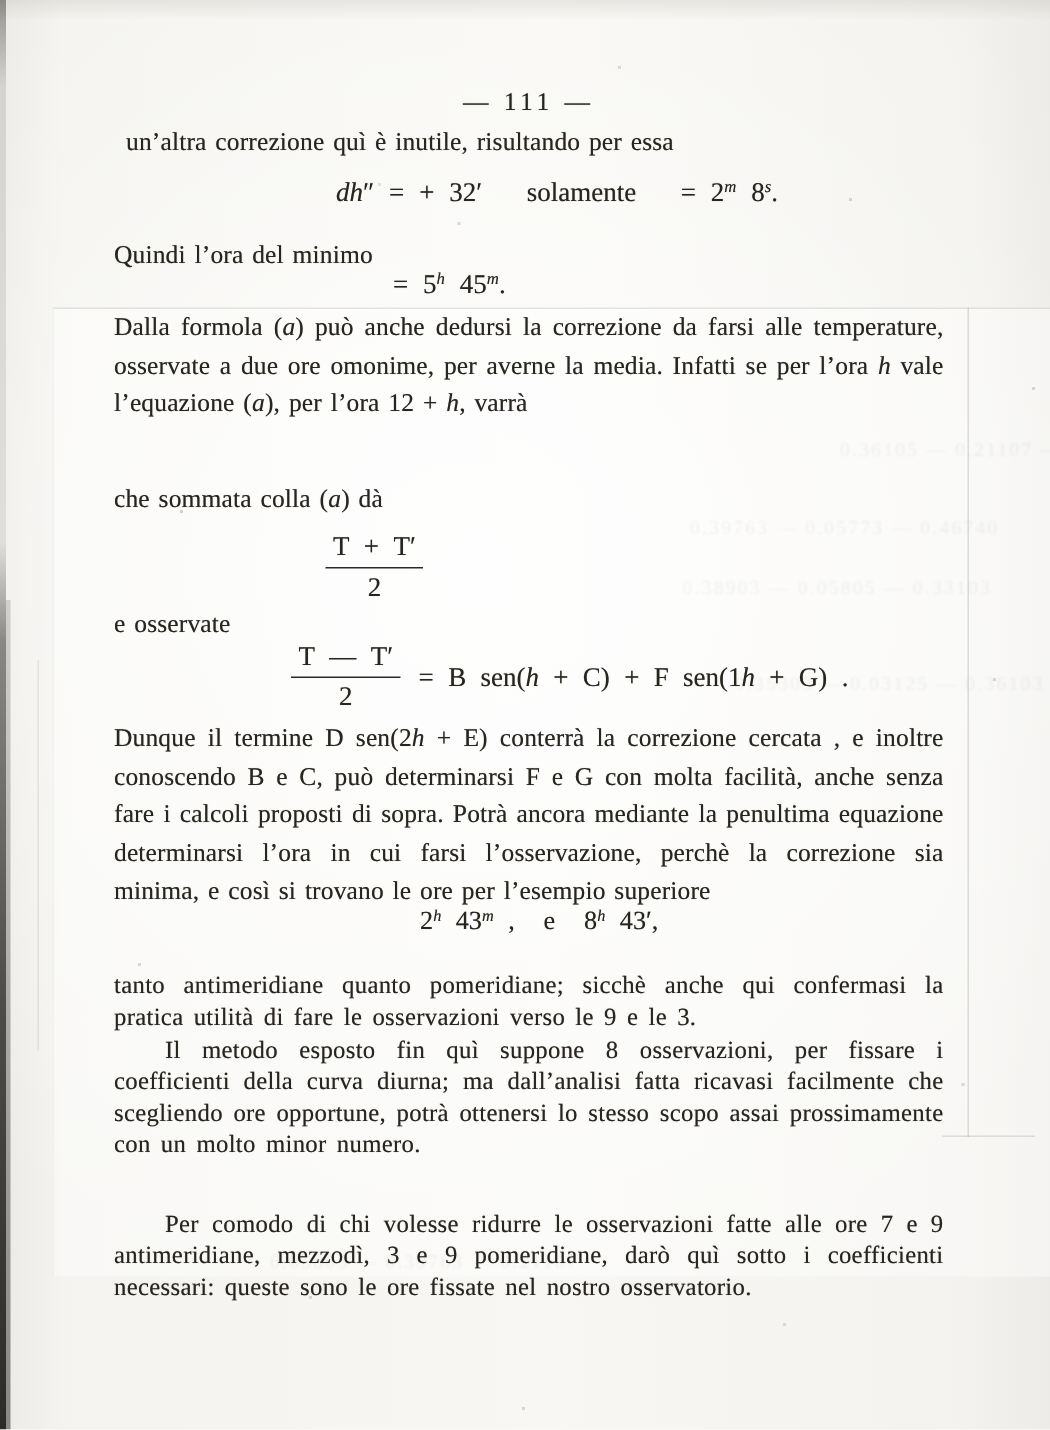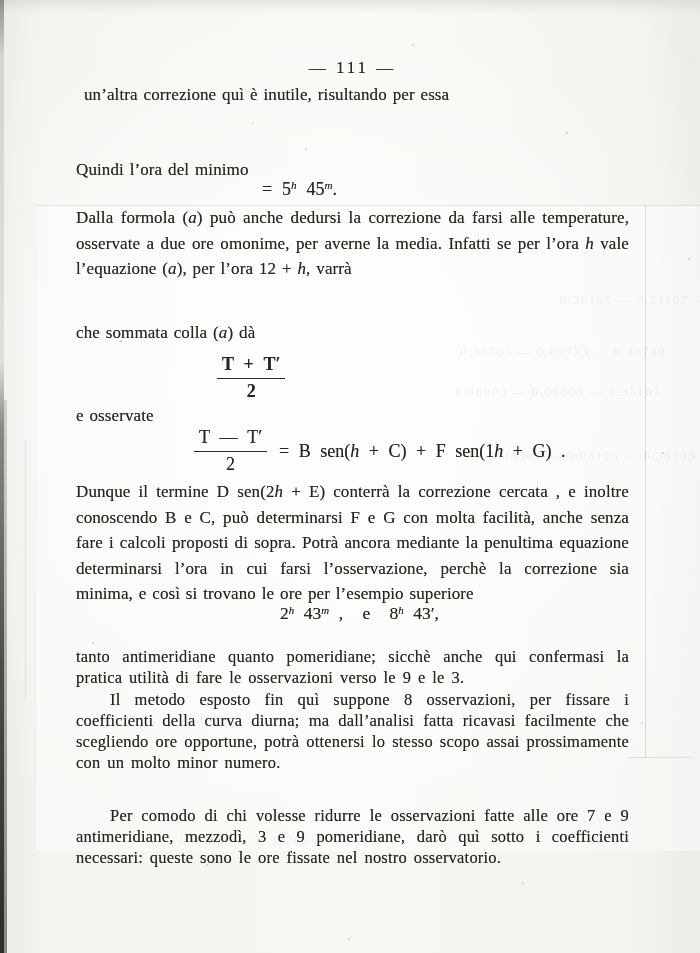--- a/index.html
+++ b/index.html
@@ -83,31 +83,32 @@
   <div class="ghost" style="left:460px; top:344px;">0.39763 — 0.05773 — 0.46740</div>
   <div class="ghost" style="left:455px; top:384px;">0.38903 — 0.05805 — 0.33103</div>
   <div class="ghost" style="left:490px; top:448px;">0.35303 — 0.03125 — 0.36103</div>
   <div class="ghost" style="left:180px; top:833px;">0.05805 — 0.39763 — 0.21107</div>
   <div class="specks"></div>
 
   <div class="pageno txt">— 111 —</div>
 
   <div class="para single fs-u txt" style="left:84px; top:82px;">un’altra correzione quì è inutile, risultando per essa</div>
 
+  <div class="formula f18 txt" style="left:224px; top:118px;"><span class="s-it">dh</span><span>″ = + 32′&nbsp;&nbsp; solamente &nbsp;&nbsp;= 2</span><span class="s-sup">m</span><span> 8</span><span class="s-sup">s</span><span>.</span></div>
 
   <div class="para single fs-u txt" style="top:157px;">Quindi l’ora del minimo</div>
 
   <div class="formula f18 txt" style="left:262px; top:179px;"><span>= 5</span><span class="s-sup">h</span><span> 45</span><span class="s-sup">m</span><span>.</span></div>
 
   <div class="para fs-u txt" style="top:205px;"><span>Dalla formola (</span><span class="s-it">a</span><span>) può anche dedursi la correzione da farsi alle temperature, osservate a due ore omonime, per averne la media. Infatti se per l’ora </span><span class="s-it">h</span><span> vale l’equazione (</span><span class="s-it">a</span><span>), per l’ora 12 + </span><span class="s-it">h</span><span>, varrà</span></div>
 
 
   <div class="para single fs-u txt" style="top:320px;"><span>che sommata colla (</span><span class="s-it">a</span><span>) dà</span></div>
 
-  <div class="formula frac-row f18 txt" style="left:217px; top:354px;font-weight:bold;">
+  <div class="formula frac-row f18 txt" style="left:217px; top:354px;">
     <div class="frac">
       <div class="frac-num">T + T′</div>
       <div class="frac-den">2</div>
     </div>
   </div>
 
   <div class="para single fs-u txt" style="top:403px;">e osservate</div>
 
   <div class="formula frac-row f18 txt" style="left:194px; top:427px;">
     <div class="frac">

